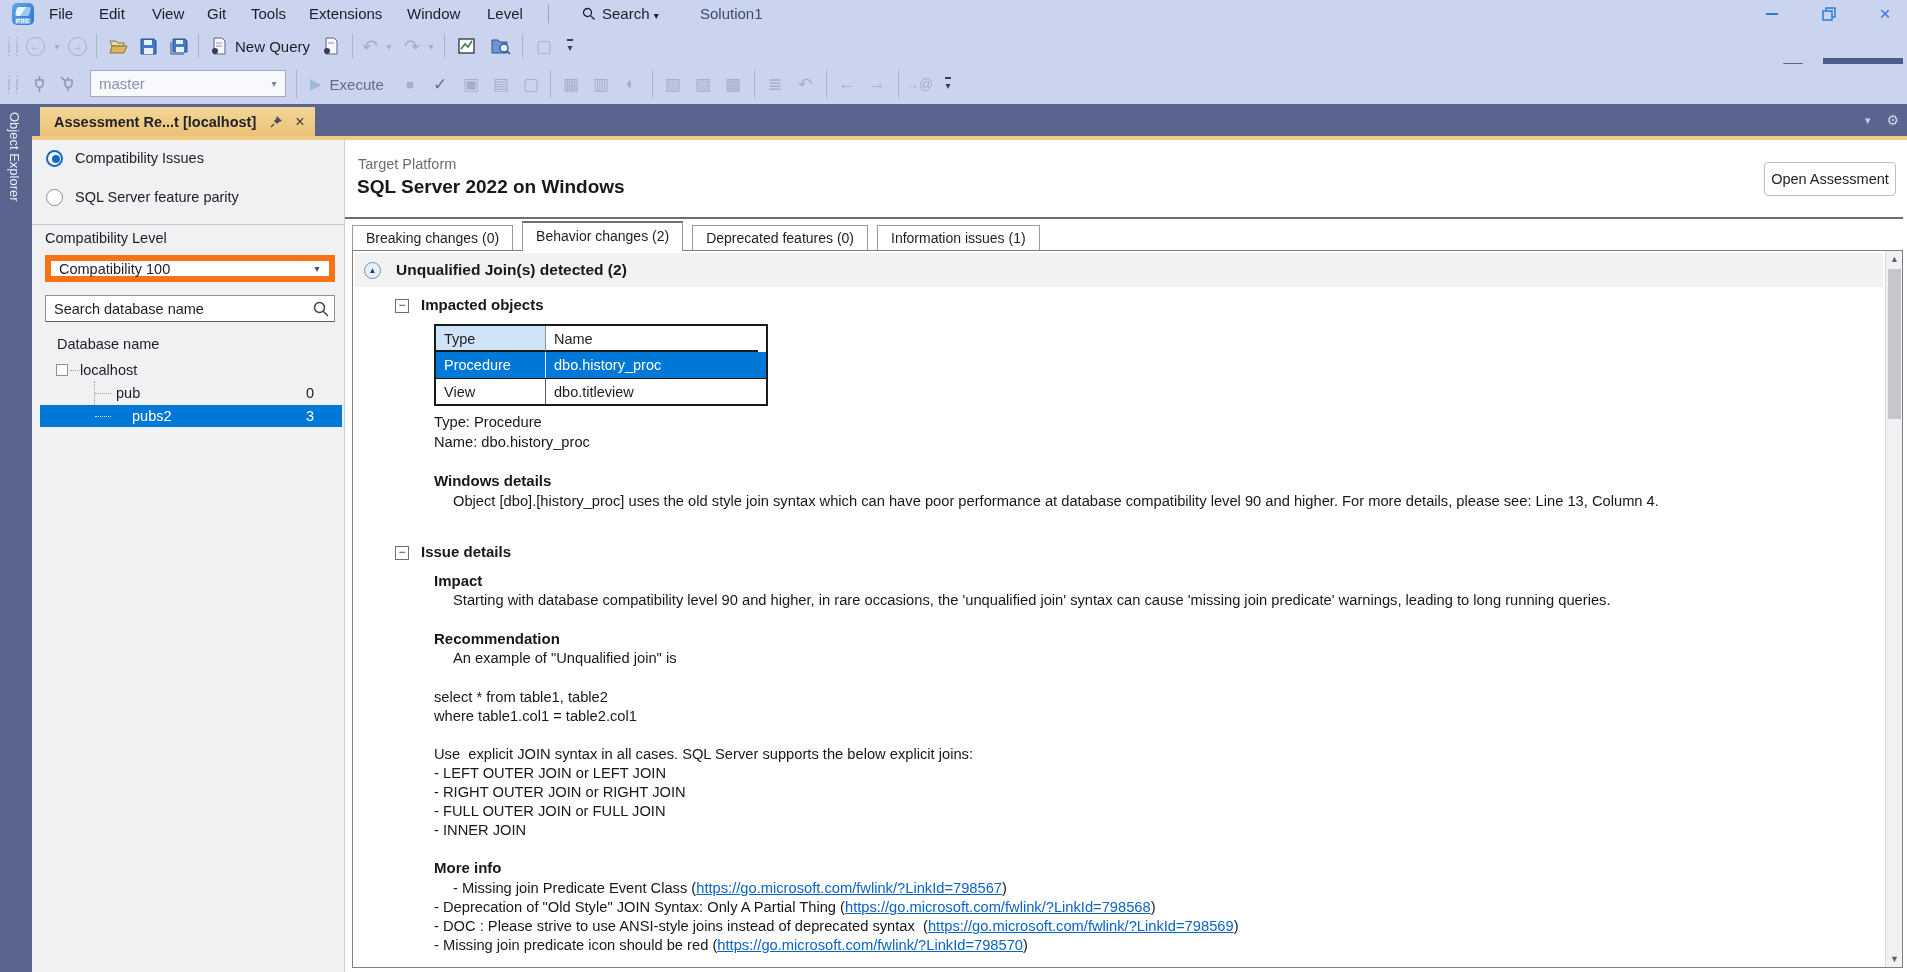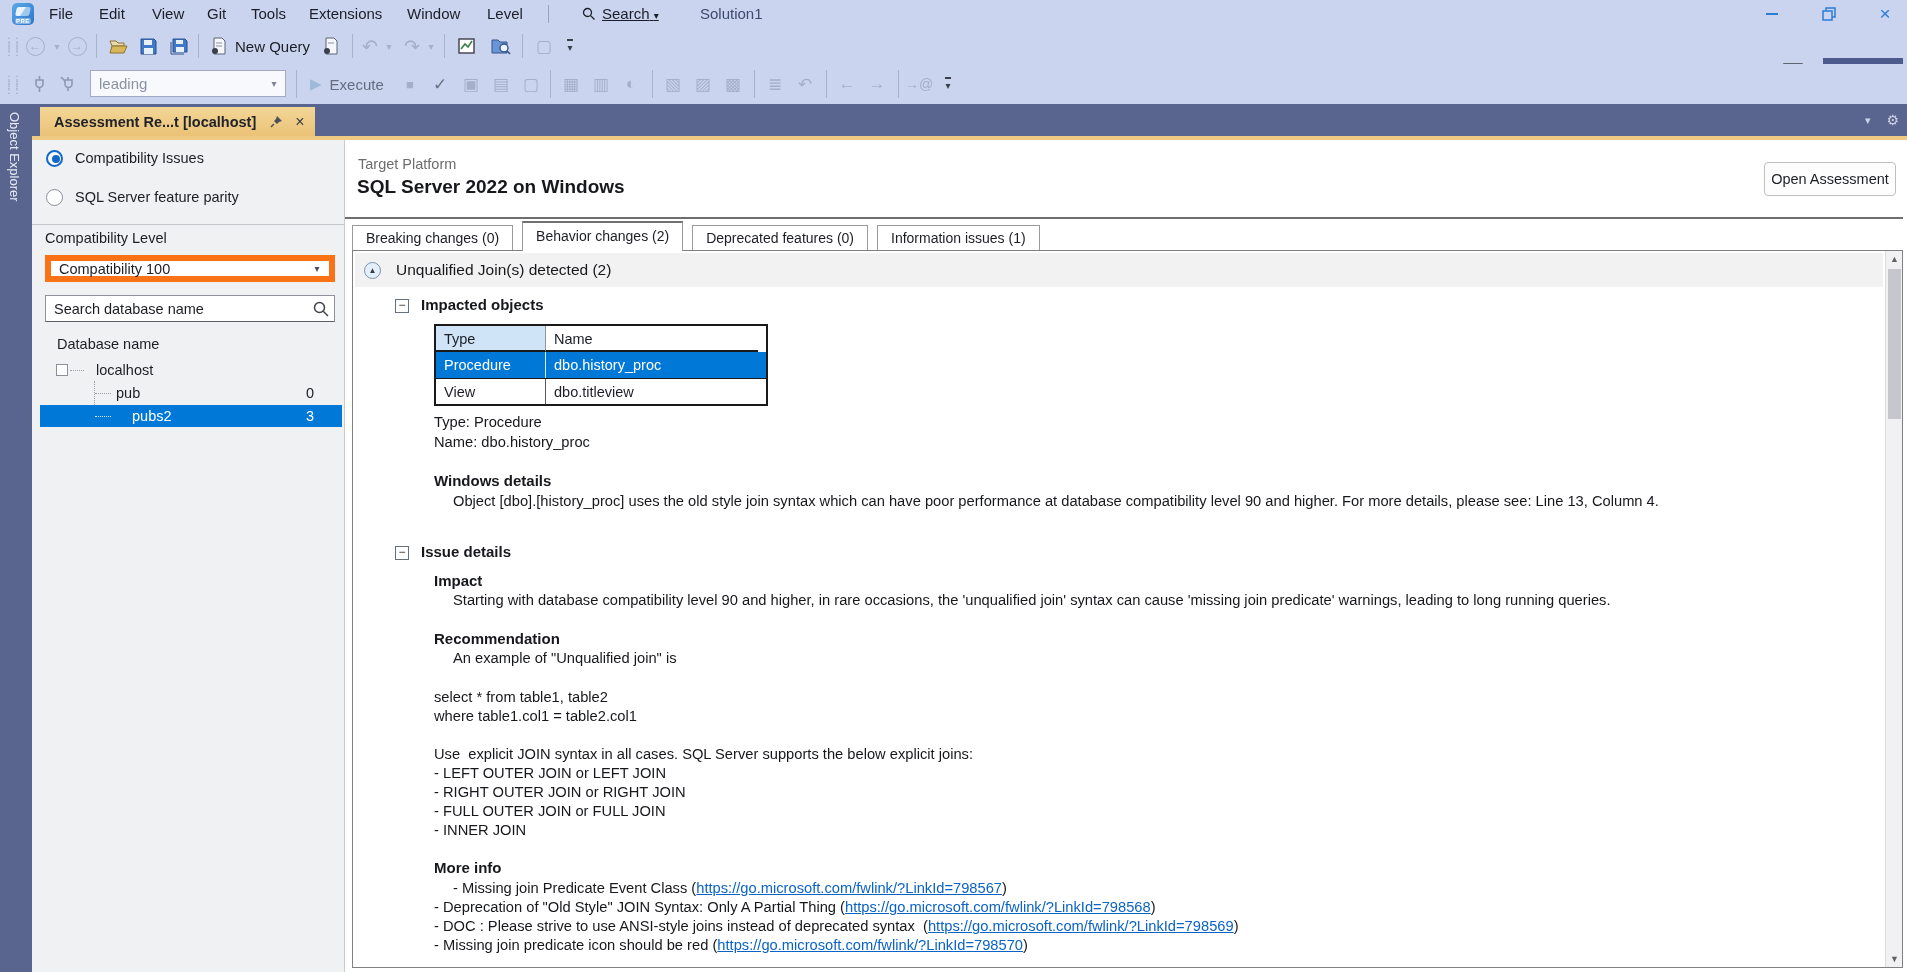--- a/index.html
+++ b/index.html
@@ -10,21 +10,21 @@
   #titlebar { position:absolute; left:0; top:0; width:1907px; height:28px; background:#cbd4ee; }
   .app-icon { position:absolute; left:12px; top:3px; width:22px; height:22px; border-radius:5px;
     background:linear-gradient(135deg,#5aaae8 0%,#2e72c8 100%); }
   .app-icon .slash { position:absolute; left:4px; top:4px; width:14px; height:9px;
     border-radius:2px; background:linear-gradient(115deg,#e9f4fd 45%,#9ec9ee 55%); transform:skewX(-12deg); }
   .app-icon .badge { position:absolute; left:3px; bottom:1px; font-size:6px; font-weight:bold;
     color:#fff; background:#7fb3e4; border-radius:2px; padding:0 1px; letter-spacing:.5px; }
   .menu { position:absolute; top:0; height:28px; line-height:28px; font-size:15px; color:#1b1e28;
     padding:0 9px; }
   .tb-sep { position:absolute; width:1px; background:#9aa3c4; }
-  #search-box { position:absolute; left:582px; top:0; height:28px; line-height:28px; font-size:15px; color:#1b1e28;text-decoration:underline; }
+  #search-box { position:absolute; left:582px; top:0; height:28px; line-height:28px; font-size:15px; color:#1b1e28; }
   #solution-label { position:absolute; left:700px; top:0; height:28px; line-height:28px; font-size:15px; color:#3d4a70; }
   .winbtn { position:absolute; top:0; width:44px; height:28px; display:flex; align-items:center; justify-content:center; }
   .min-glyph { width:12px; height:2px; background:#2b7cd8; }
   .close-glyph { font-size:19px; color:#2b7cd8; line-height:28px; }
 
   
   #toolbar1 { position:absolute; left:0; top:28px; width:1907px; height:36px; background:#cbd4ee; }
   #toolbar2 { position:absolute; left:0; top:64px; width:1907px; height:40px; background:#cbd4ee; }
   .grip { color:#98a1c2; font-size:10px; letter-spacing:-2px; line-height:5px; width:8px;
     display:inline-block; }
@@ -100,21 +100,21 @@
     font-size:14px; color:#1c1e24; margin-right:9px; }
   .rtab.active { height:30px; line-height:27px; border-top:2px solid #707070; border-bottom:0; z-index:3; position:relative; }
 
   
   #report-box { position:absolute; left:352px; top:250px; width:1551px; height:718px; border:1px solid #808080;
     background:#fff; }
   .band { position:absolute; left:2px; top:2px; width:1528px; height:34px; background:#f2f2f2;
     display:flex; align-items:center; }
   .collapse-circle { width:17px; height:17px; border-radius:50%; border:1px solid #7a93ad; background:#e3effa;
     margin-left:9px; display:flex; align-items:center; justify-content:center; font-size:8px; color:#333b44; }
-  .band-title { font-size:15.5px; font-weight:normal; color:#17181c; margin-left:15px; }
+  .band-title { font-size:15.5px; font-weight:bold; color:#17181c; margin-left:15px; }
   .minus-box { position:absolute; width:14px; height:14px; border:1px solid #66707a; background:#fff;
     font-size:12px; line-height:11px; text-align:center; color:#333; }
   .sec-title { position:absolute; font-size:15px; font-weight:bold; color:#17181c; }
   .sub-title { position:absolute; font-size:15px; font-weight:600; color:#17181c; }
   .txt { position:absolute; font-size:14.7px; color:#17181c; white-space:pre; }
   .lnk { color:#0b63c5; text-decoration:underline; }
 
   
   #io-table { position:absolute; left:81px; top:73px; width:334px; border:2px solid #1a1a1a; background:#fff; }
   .io-row { display:flex; height:26px; }
@@ -280,21 +280,21 @@
     <svg width="15" height="18" viewBox="0 0 15 18">
       <path d="M7.5 1 v4 M4 5 h7 v4 a3.5 3.5 0 0 1 -7 0 z M7.5 12 v5" fill="none" stroke="#8e96b4" stroke-width="1.6"></path>
     </svg>
     </div>
   <div class="tbtn" style="left:54px; width:26px">
     <svg width="17" height="18" viewBox="0 0 17 18">
       <path d="M9 2 v3 M6 5 h7 v4 a3.5 3.5 0 0 1 -7 0 z M9 12 v4 M2 2 l4 4" fill="none" stroke="#8e96b4" stroke-width="1.6"></path>
     </svg>
     </div>
   <div id="master-combo">
-    <span class="val">leading</span>
+    <span class="val">master</span>
     <span class="dd">▾</span>
   </div>
   <div class="vline" style="left:296px"></div>
   <div id="execute-btn">
     <span class="play">▶</span>
     <span class="lbl">Execute</span>
   </div>
   <div class="tbtn" style="left:398px; width:24px">
       <span class="glyph-dis" style="font-size:13px">■</span>
     </div>
@@ -394,21 +394,21 @@
         <circle cx="7.5" cy="7.5" r="5" fill="none" stroke="#3f444c" stroke-width="1.5"></circle>
         <line x1="11.2" y1="11.2" x2="16" y2="16" stroke="#3f444c" stroke-width="1.5"></line>
       </svg>
     </span>
   </div>
   <div id="tree-header">Database name</div>
 
   <div class="tree-row" style="top:219px">
     <span class="cb"></span>
     <span class="dot-h" style="left:38px; width:14px"></span>
-    <span class="tree-name" style="left:64px">localhost</span>
+    <span class="tree-name" style="left:48px">localhost</span>
   </div>
   <div class="dot-v" style="top:241px; height:36px"></div>
   <div class="tree-row" style="top:242px">
     <span class="dot-h" style="left:63px; width:16px"></span>
     <span class="tree-name" style="left:84px">pub</span>
     <span class="tree-count">0</span>
   </div>
   <div class="tree-row selected" style="top:265px">
     <span class="dot-h" style="left:55px; width:16px; border-top-color:#d8e6f5"></span>
     <span class="tree-name">pubs2</span>

